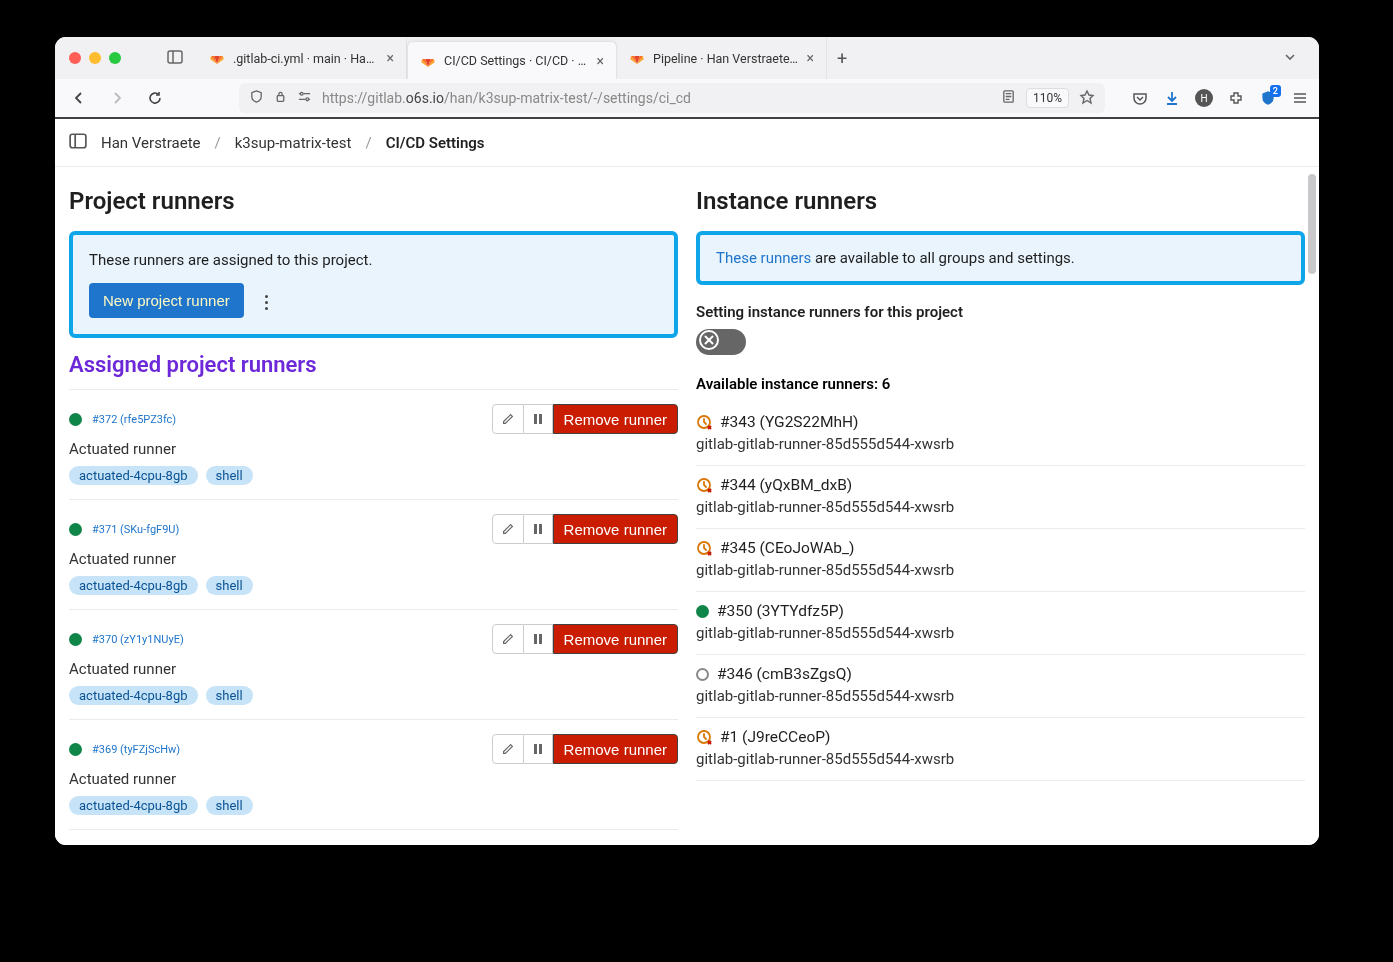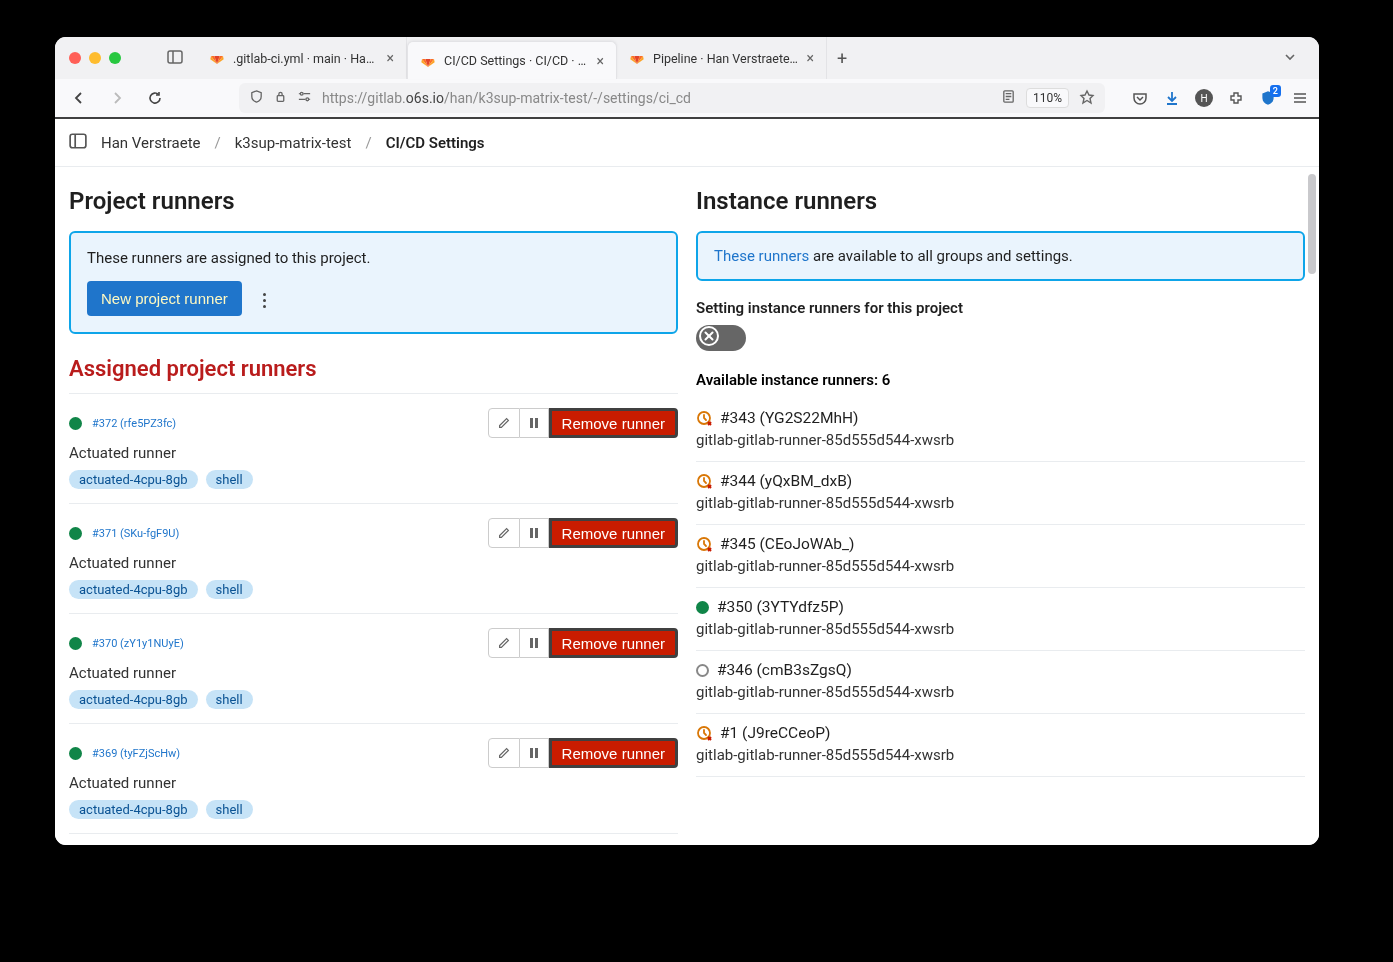--- a/index.html
+++ b/index.html
@@ -117,24 +117,24 @@
   .breadcrumb-row .crumb.strong { font-weight:600; color:#1f1f1f; }
   .content {
     display:flex;
     padding: 20px 14px 0 14px;
     gap: 18px;
     height: calc(100% - 48px);
     overflow:hidden;
   }
   .col { flex:1; min-width:0; }
   .h2 { font-size: 24px; font-weight:600; color:#1f1f1f; margin-bottom:16px; }
-  .h3 { font-size: 22px; font-weight:600; color:#b91c1c; margin: 22px 0 12px; }
+  .h3 { font-size: 22px; font-weight:600; color:#6d28d9; margin: 14px 0 12px; }
   .info-box {
     background:#eaf4fd;
-    border:2px solid #0ea5e9;
+    border:4px solid #0ea5e9;
     border-radius:6px;
     padding: 16px;
     color:#1f1f1f;
     font-size: 15px;
   }
   .info-box.instance { padding: 14px 16px; }
   .info-box a { color:#1f75cb; text-decoration:none; }
   .btn-primary {
     background:#1f75cb;
     color:#fef9c3;
@@ -180,21 +180,21 @@
   .runner-head .spacer { flex:1; }
   .btn-group { display:flex; }
   .btn-sm {
     border:1px solid #ccc; background:#fff; padding:4px 8px; cursor:pointer;
     display:inline-flex; align-items:center; justify-content:center;
     height:30px;
   }
   .btn-sm:first-child { border-radius:4px 0 0 4px; }
   .btn-sm + .btn-sm { border-left:none; }
   .btn-remove {
-    background:#c91c00; color:#fff; border:3px solid #404040;
+    background:#c91c00; color:#fff; border:1px solid #404040;
     padding: 0 10px; font-size:15px; border-radius:0 4px 4px 0;
     height:30px; cursor:pointer;text-align:center;
   }
   .runner-desc { color:#333; font-size:15px; margin-top:6px; }
   .tags { display:flex; gap:8px; margin-top:8px; }
   .tag { background:#c6e3f7; color:#0b5394; font-size:13px; padding:2px 10px; border-radius:11px; }
   
   .irunner-row { border-bottom:1px solid #e9ecef; padding: 10px 0 12px; }
   .irunner-row:first-child { margin-top:10px; }
   .irunner-head { display:flex; align-items:center; gap:8px; font-size:15.5px; color:#1f1f1f;}

